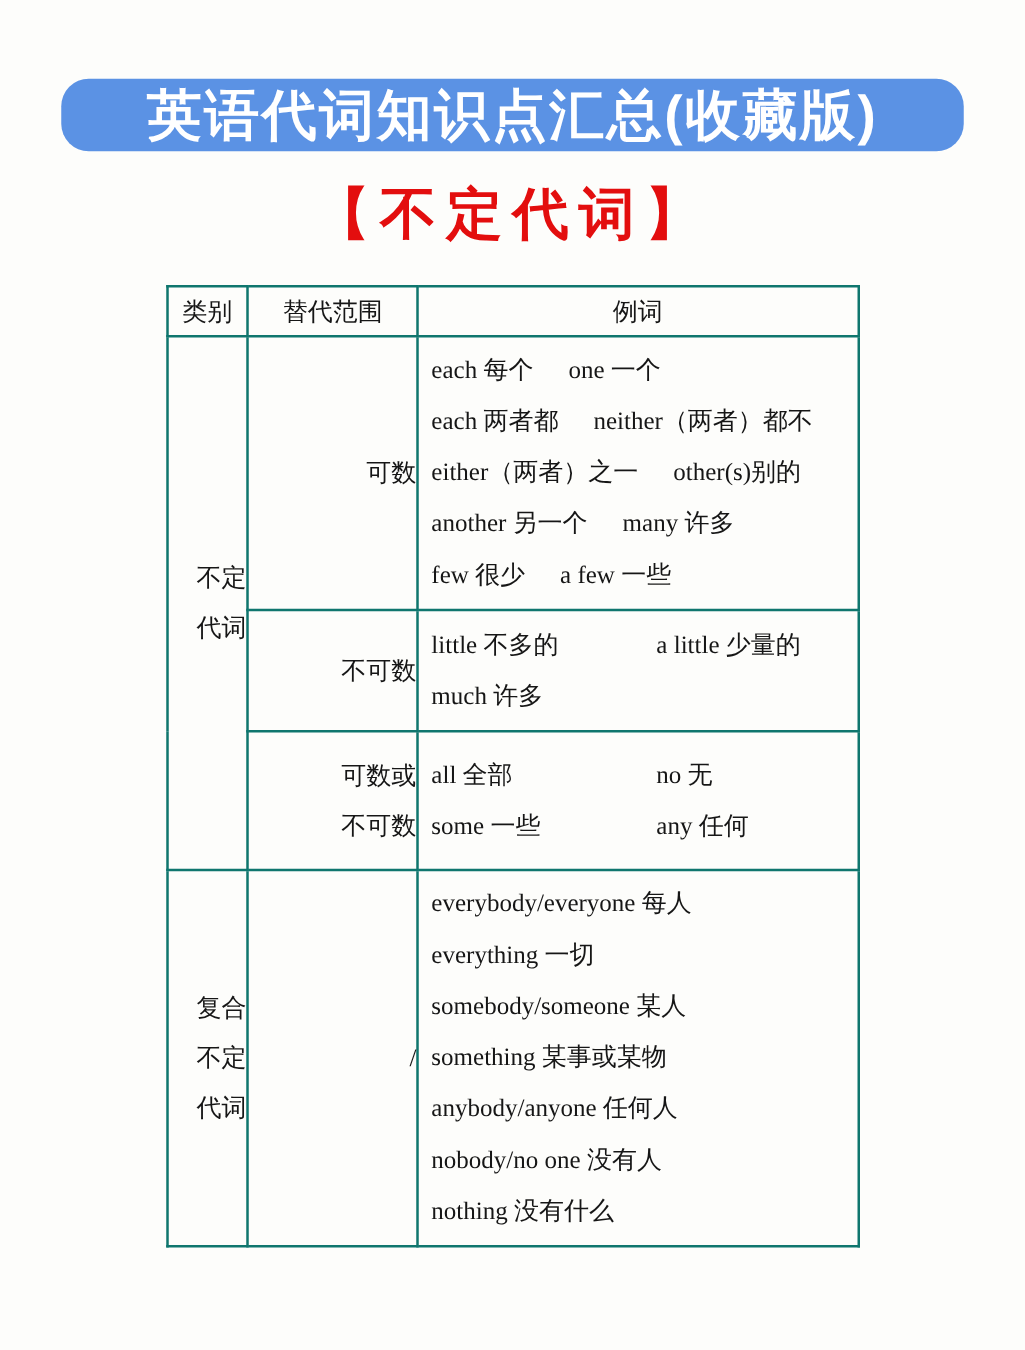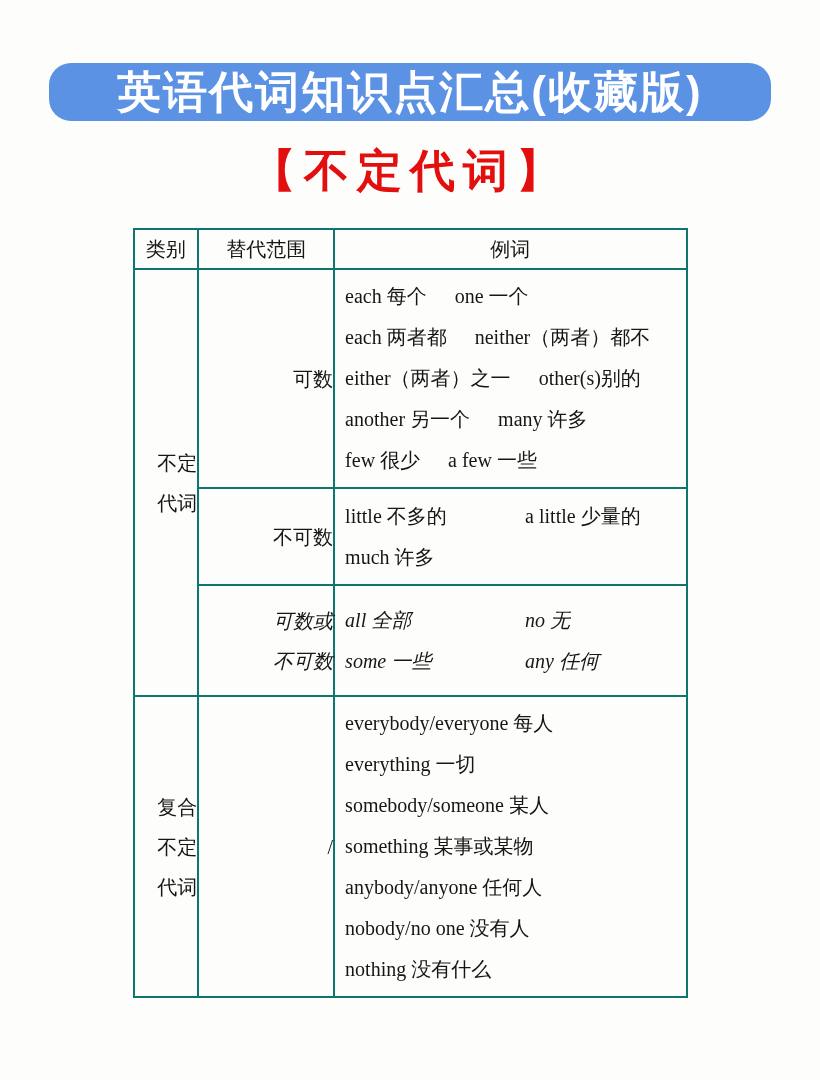--- a/index.html
+++ b/index.html
@@ -45,21 +45,21 @@
     font-size: 20px;
     font-weight: normal;
     vertical-align: middle;
   }
   th.col-cat   { width: 61px;  }
   th.col-scope { width: 128px; }
   th.col-ex    { width: 332px; }
   tr.head-row  { height: 40px; }
   tr.row-1 { height: 217px; }
   tr.row-2 { height: 97px;  }
-  tr.row-3 { height: 111px; font-style: italic; }
+  tr.row-3 { height: 111px; }
   tr.row-4 { height: 299px; }
   th { text-align: center; }
   .cat-cell, .scope-cell {
     text-align: right;
     line-height: 40px;
   }
   .ex-cell { padding: 6px 20px 6px 10px; }
   .line { display: flex; line-height: 41px; white-space: nowrap; }
   .flow .seg + .seg { margin-left: 28px; }
   .cols .seg:first-child { width: 180px; }

